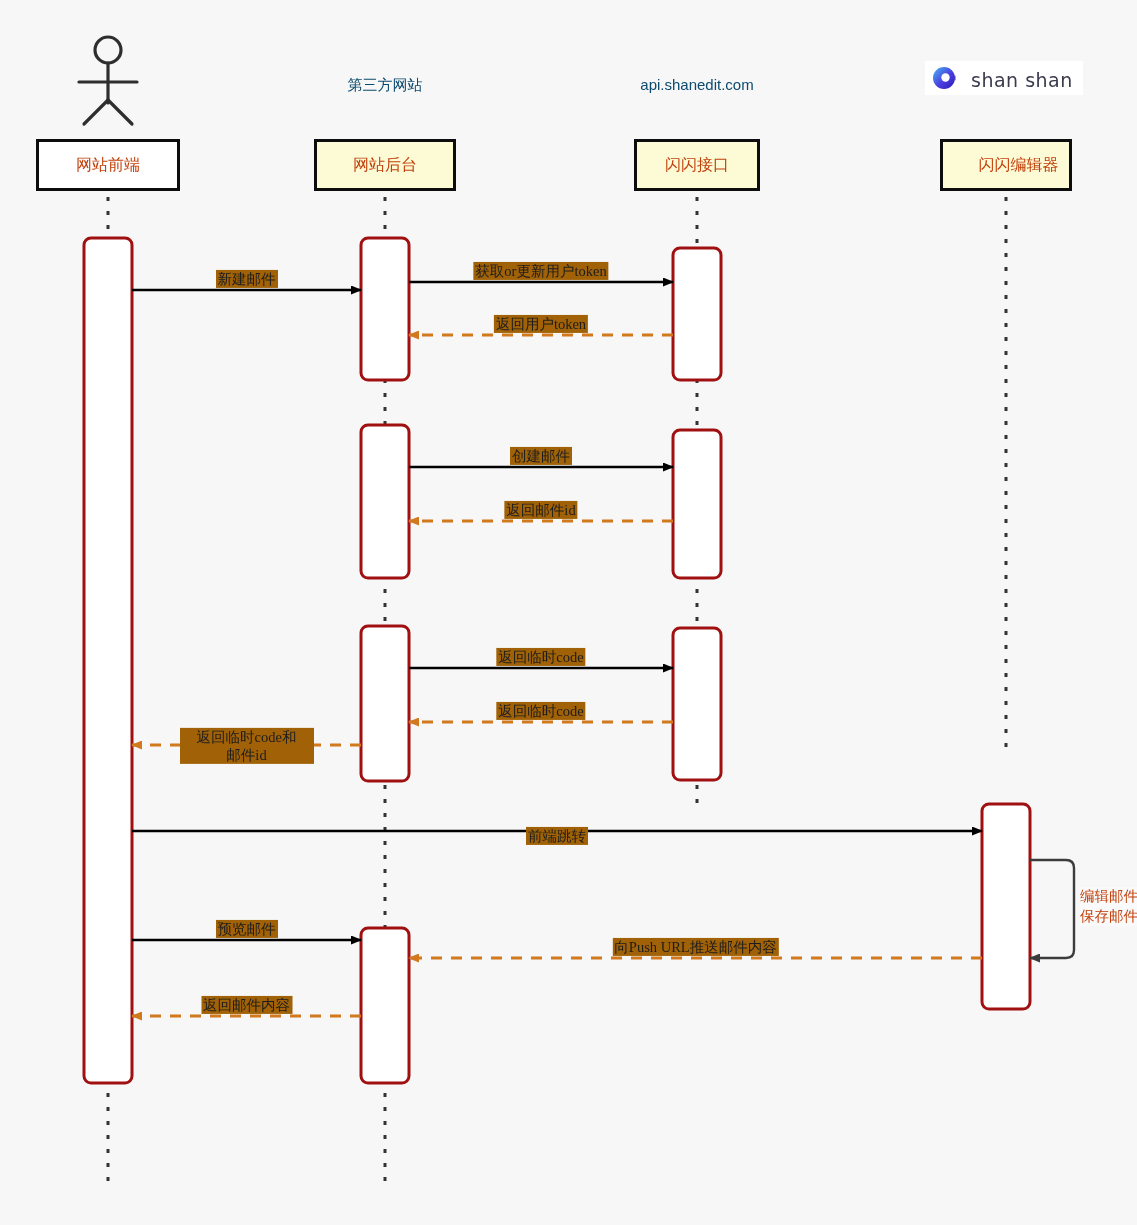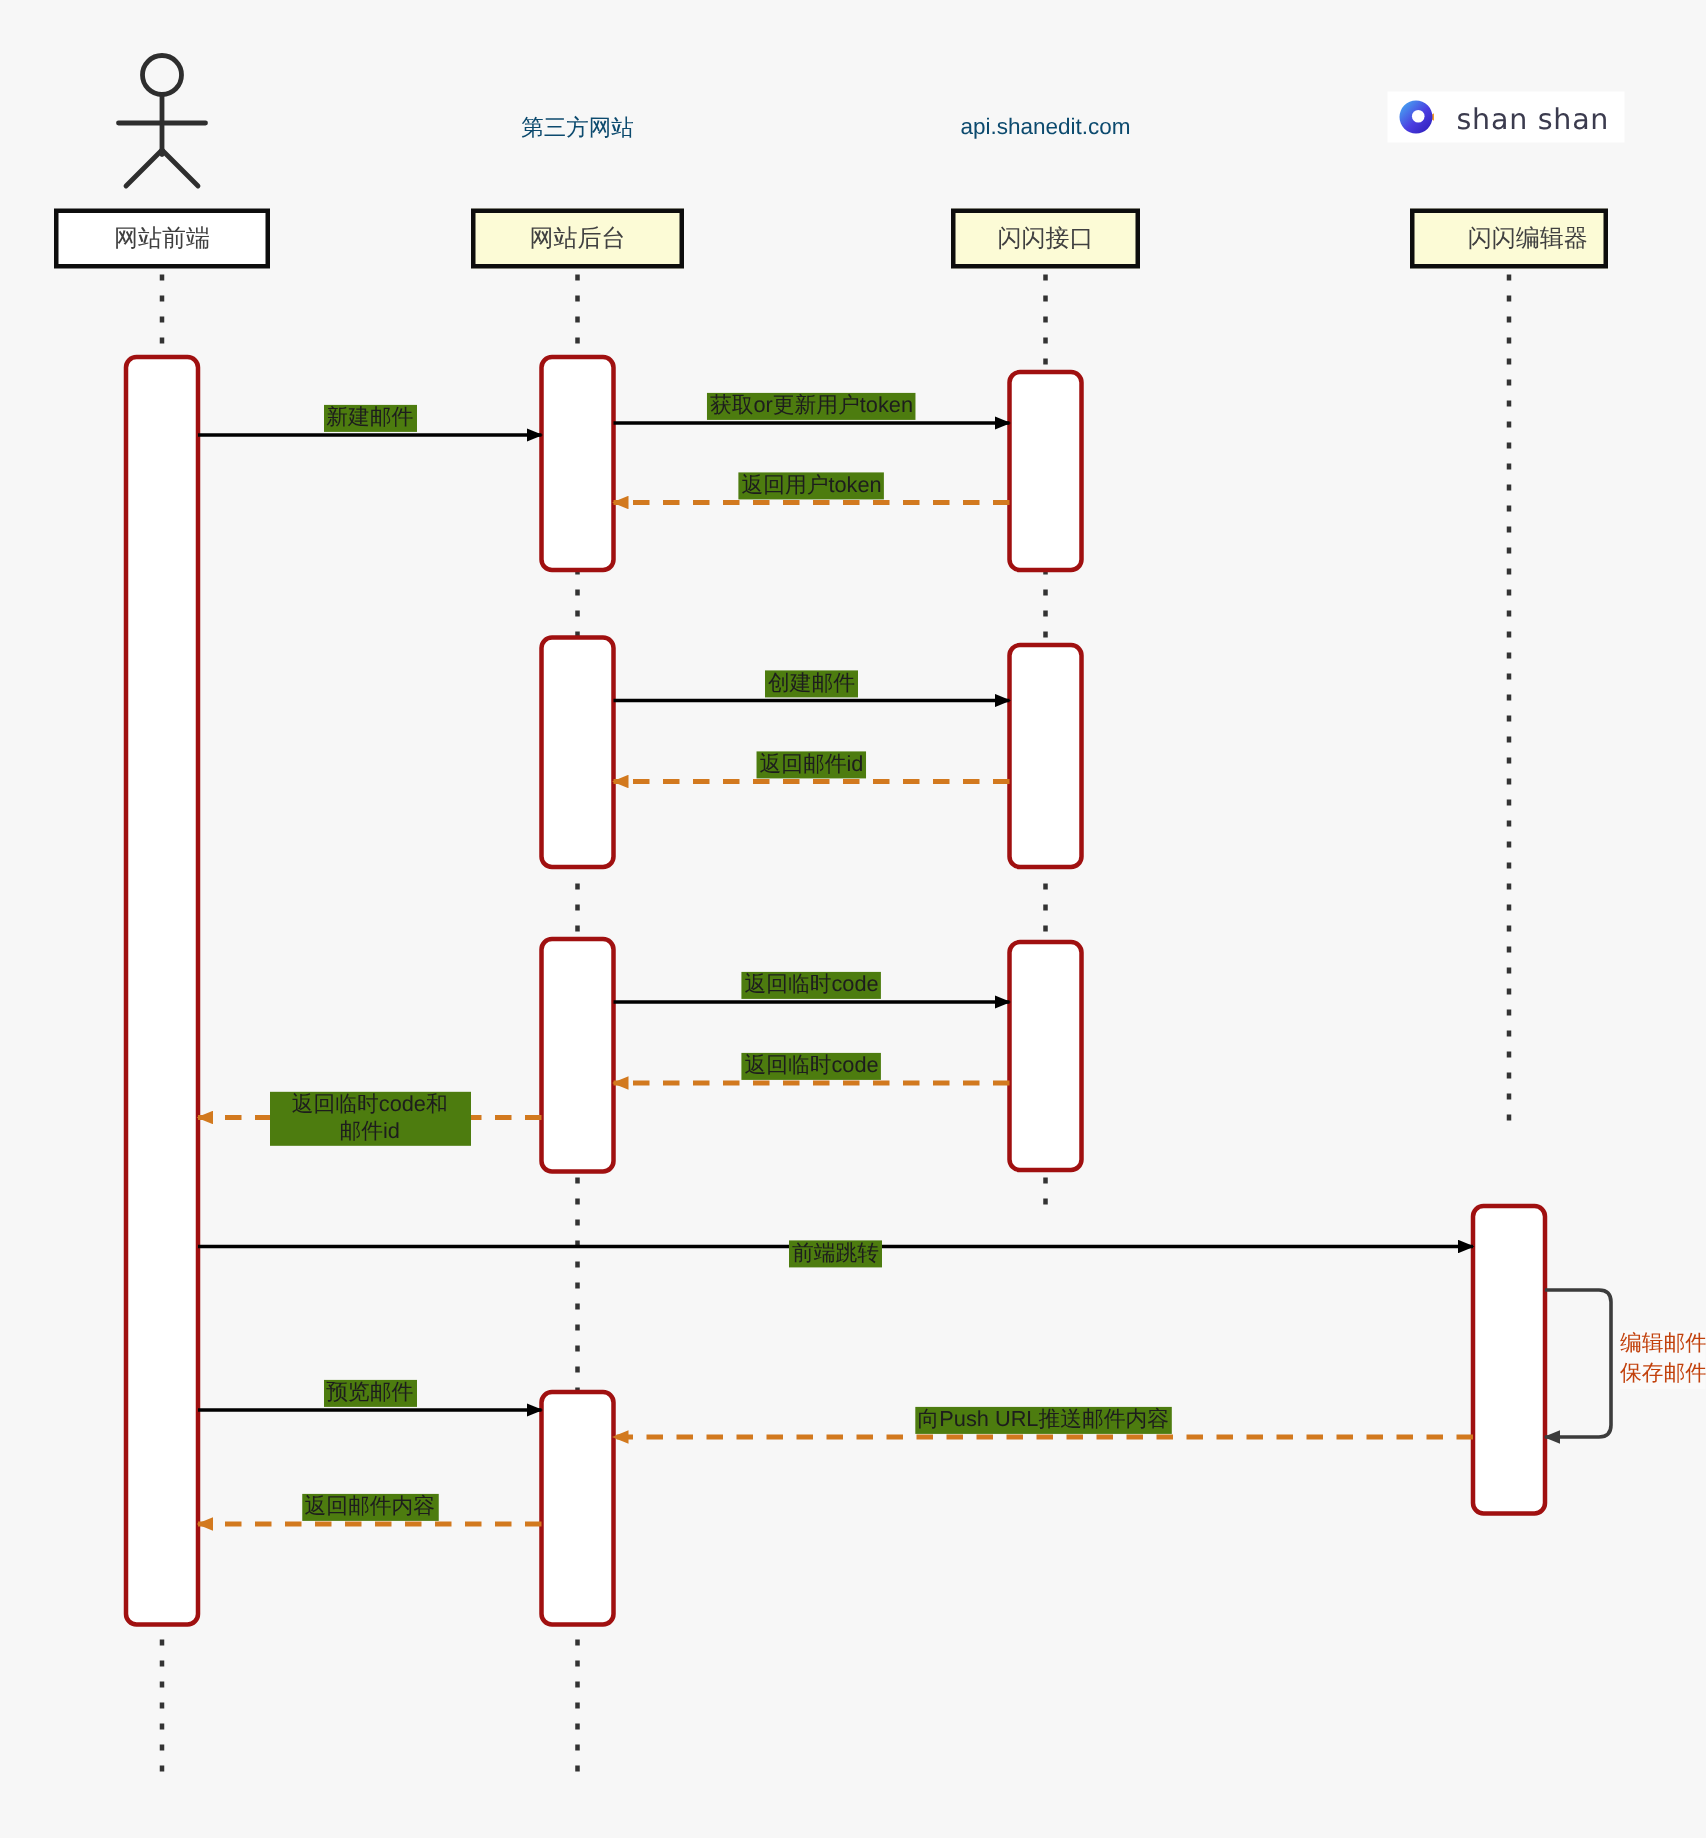--- a/index.html
+++ b/index.html
@@ -17,34 +17,35 @@
     position:absolute;font-size:15px;color:#0c4a6e;
     text-align:center;white-space:nowrap;
     transform:translateX(-50%);
   }
   
   .pbox{
     position:absolute;transform:translateX(-50%);
     border:3px solid #0d0d0d;
     box-sizing:border-box;
     display:flex;align-items:center;justify-content:center;
-    font-size:16px;color:#404040;
-    height:40px;
+    font-size:16px;color:#c2410c;
+    height:52px;
   }
   .pbox.white{background:#ffffff;}
   .pbox.yellow{background:#fcfbd6;}
 
   
   .mlabel{
     position:absolute;transform:translate(-50%,-50%);
     font-size:14.5px;color:#1d1d1d;
-    background:#4d7c0f;
+    background:#a16207;
     padding:0 2px;line-height:1.25;
     text-align:center;white-space:nowrap;
     pointer-events:none;
+    font-family:Liberation Serif, serif;
   }
   .mlabel.two{white-space:normal;width:130px;}
 
   
   .selflabel{
     position:absolute;font-size:14.5px;color:#c2410c;
     background:#fafafa;line-height:1.35;text-align:center;
     white-space:nowrap;
   }
 

